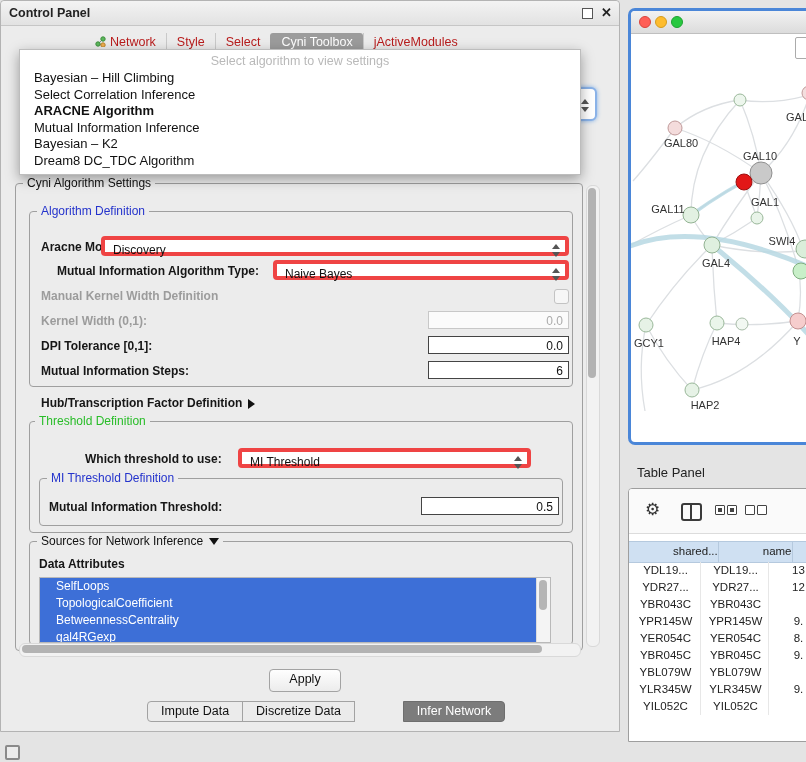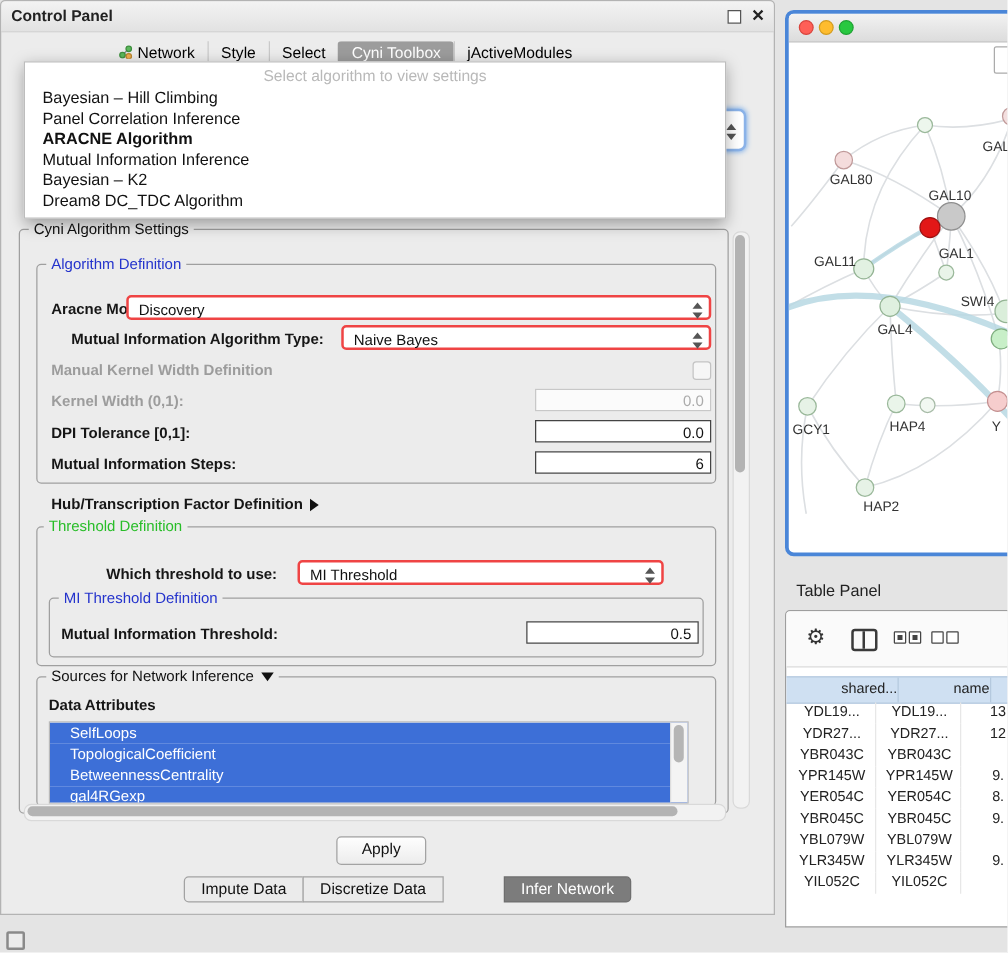--- a/index.html
+++ b/index.html
@@ -9,21 +9,21 @@
   
   .cp{position:absolute;left:0;top:8;width:620px;height:732px;background:#ececec;
       border:1px solid #b3b3b3;border-radius:4px 4px 0 0;box-sizing:border-box;}
   .cp-titlebar{position:absolute;left:0;top:0;right:0;height:24px;background:linear-gradient(#f3f3f3,#e2e2e2);
       border-bottom:1px solid #c6c6c6;border-radius:4px 4px 0 0;}
   .cp-title{position:absolute;left:8px;top:5px;font-size:12.5px;color:#222;font-weight:bold;}
   .cp-float{position:absolute;right:26px;top:7px;width:9px;height:9px;border:1.5px solid #555;background:#fff;}
   .cp-close{position:absolute;right:7px;top:4px;font-size:13px;font-weight:bold;color:#222;cursor:default;}
 
   .tab-bar{position:absolute;left:84px;top:30px;height:21px;display:flex;align-items:center;}
-  .tab{padding:2px 10px;font-size:12.5px;color:#000000;border-left:1px solid #c9c9c9;display:flex;align-items:center;gap:4px;}
+  .tab{padding:2px 10px;font-size:12.5px;color:#b91c1c;border-left:1px solid #c9c9c9;display:flex;align-items:center;gap:4px;}
   .tab:first-child{border-left:none;}
   .tab.active{background:#9c9c9c;color:#fff;border-radius:3px;border-left-color:transparent;}
 
   
   .dd{position:absolute;left:18px;top:48px;width:560px;background:#fff;border:1px solid #bdbdbd;
       box-shadow:0 4px 12px rgba(0,0,0,.35);padding:3px 0 5px 0;z-index:30;}
   .dd-placeholder{text-align:center;color:#b9b9b9;font-size:12.5px;height:17px;line-height:17px;}
   .dd-item{padding:0 14px;height:16.5px;line-height:16.5px;font-size:13px;color:#111;}
   .dd-item.selected{font-weight:bold;}
 
@@ -33,21 +33,21 @@
 
   
   .fs{position:absolute;border:1px solid #9f9f9f;border-radius:4px;box-sizing:border-box;}
   .legend{position:absolute;background:#ececec;padding:0 4px;font-size:12px;white-space:nowrap;z-index:2;}
   .legend.blue{color:#2433cc;}
   .legend.green{color:#28bd28;}
 
   .lbl{position:absolute;font-size:12px;font-weight:bold;color:#161616;white-space:nowrap;}
   .lbl.disabled{color:#9c9c9c;}
 
-  .combo{position:absolute;height:20px;background:#fff;border:2px solid #ef4444;border-radius:4px;
+  .combo{position:absolute;height:20px;background:#fff;border:4px solid #ef4444;border-radius:4px;
       font-size:12px;line-height:20px;padding-left:8px;box-sizing:border-box;}
   .combo .arrows{position:absolute;right:4px;top:3px;width:10px;height:14px;}
   .arr-up{position:absolute;left:1px;top:1px;width:0;height:0;border-left:4px solid transparent;
       border-right:4px solid transparent;border-bottom:5px solid #555;}
   .arr-dn{position:absolute;left:1px;bottom:0;width:0;height:0;border-left:4px solid transparent;
       border-right:4px solid transparent;border-top:5px solid #555;}
 
   .tfield{position:absolute;height:18px;background:#fff;border:1px solid #444;font-size:12px;
       line-height:18px;text-align:right;padding:0 5px;box-sizing:border-box;}
   .tfield.disabled{border-color:#c8c8c8;color:#ababab;background:#fbfbfb;}
@@ -225,21 +225,21 @@
     <div class="seg-bar">
         <span class="seg">Impute Data</span>
         <span class="seg">Discretize Data</span>
         <span class="seg active">Infer Network</span>
       </div>
 
     <div class="dd">
       <div class="dd-placeholder">Select algorithm to view settings</div>
       <div>
           <div class="dd-item">Bayesian – Hill Climbing</div>
-          <div class="dd-item">Panel Correlation Inference</div>
+          <div class="dd-item">Select Correlation Inference</div>
           <div class="dd-item selected">ARACNE Algorithm</div>
           <div class="dd-item">Mutual Information Inference</div>
           <div class="dd-item">Bayesian – K2</div>
           <div class="dd-item">Dream8 DC_TDC Algorithm</div>
         </div>
     </div>
     <div class="combo-frag">
       <span class="arrows" style="position:absolute;right:5px;top:9px;width:10px;height:14px;">
           <span class="arr-up"></span>
           <span class="arr-dn"></span>

